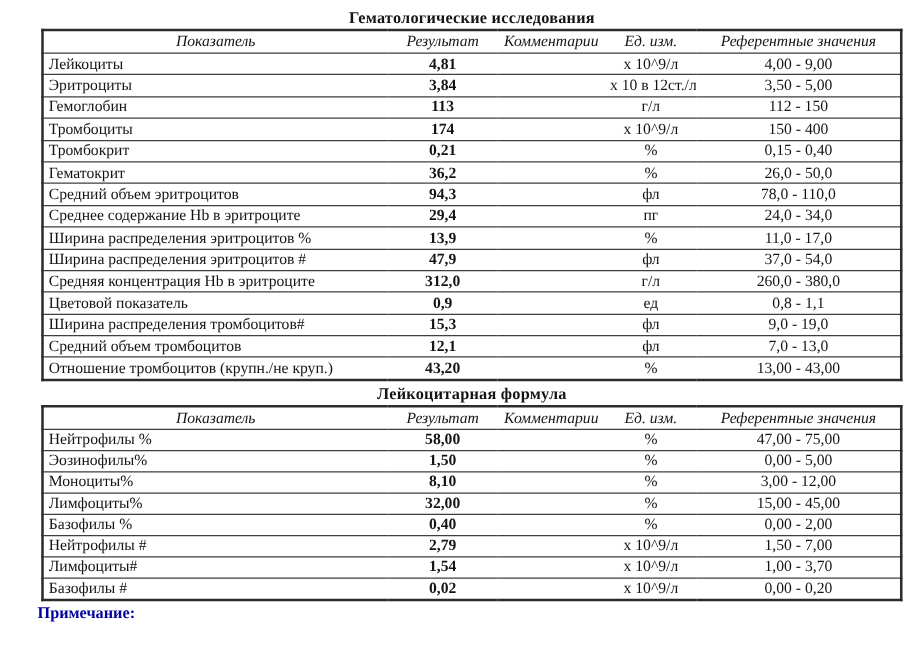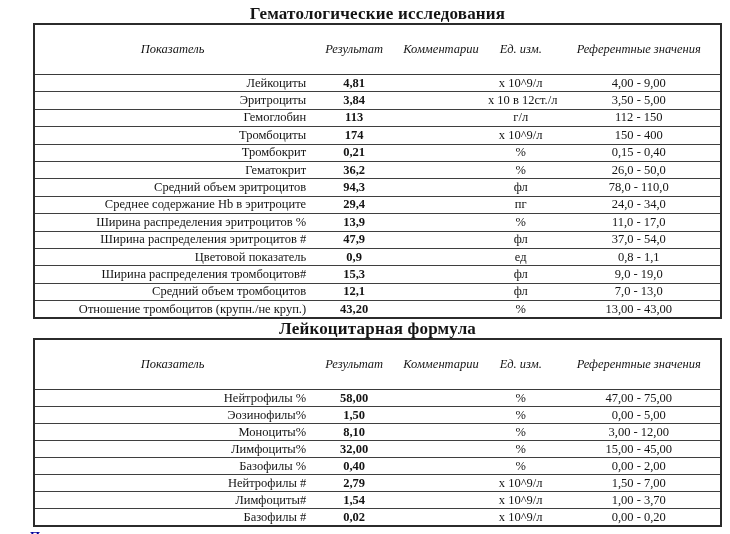--- a/index.html
+++ b/index.html
@@ -18,56 +18,56 @@
     position: relative;
     width: 730px;
     height: 534px;
     background: #ffffff;
   }
   .section-title {
     width: 689px;
     margin-left: 33px;
     text-align: center;
     font-weight: bold;
-    font-size: 17px;
+    font-size: 13px;
     line-height: 19px;
     height: 19px;
     letter-spacing: 0.2px;
   }
   .section-title.first {
     padding-top: 4px;
   }
   table.lab {
     width: 689px;
     margin-left: 33px;
     border-collapse: collapse;
     table-layout: fixed;
     font-size: 12.5px;
     border: 2px solid #2b2b2b;
   }
   table.lab th {
     font-style: italic;
     font-weight: normal;
     text-align: center;
     border-bottom: 1px solid #3a3a3a;
-    padding: 16px 3px;
+    padding: 0 3px;
     white-space: nowrap;
     overflow: hidden;
   }
   table.lab td {
     border-bottom: 1px solid #3f3f3f;
     padding: 0 4px;
     white-space: nowrap;
     overflow: hidden;
   }
   table.t1 th { height: 17px; }
   table.t1 td { height: 16.4px; }
   table.t2 th { height: 17px; }
   table.t2 td { height: 16px; }
-  td.cell-name   { text-align: right; }
+  td.cell-name   { text-align: left; }
   td.cell-result { text-align: center; font-weight: bold; }
   td.cell-result.bold { font-weight: bold; }
   td.cell-comment{ text-align: center; }
   td.cell-unit   { text-align: center; position: relative; }
   td.cell-unit::before {
     content: "";
     position: absolute;
     left: -1px;
     bottom: -2px;
     width: 1px;
@@ -177,20 +177,27 @@
           <td class="cell-ref">11,0 - 17,0</td>
         </tr>
         <tr>
           <td class="cell-name">Ширина распределения эритроцитов #</td>
           <td class="cell-result">47,9</td>
           <td class="cell-comment"></td>
           <td class="cell-unit">фл</td>
           <td class="cell-ref">37,0 - 54,0</td>
         </tr>
         <tr>
+          <td class="cell-name">Средняя концентрация Hb в эритроците</td>
+          <td class="cell-result">312,0</td>
+          <td class="cell-comment"></td>
+          <td class="cell-unit">г/л</td>
+          <td class="cell-ref">260,0 - 380,0</td>
+        </tr>
+        <tr>
           <td class="cell-name">Цветовой показатель</td>
           <td class="cell-result">0,9</td>
           <td class="cell-comment"></td>
           <td class="cell-unit">ед</td>
           <td class="cell-ref">0,8 - 1,1</td>
         </tr>
         <tr>
           <td class="cell-name">Ширина распределения тромбоцитов#</td>
           <td class="cell-result">15,3</td>
           <td class="cell-comment"></td>

